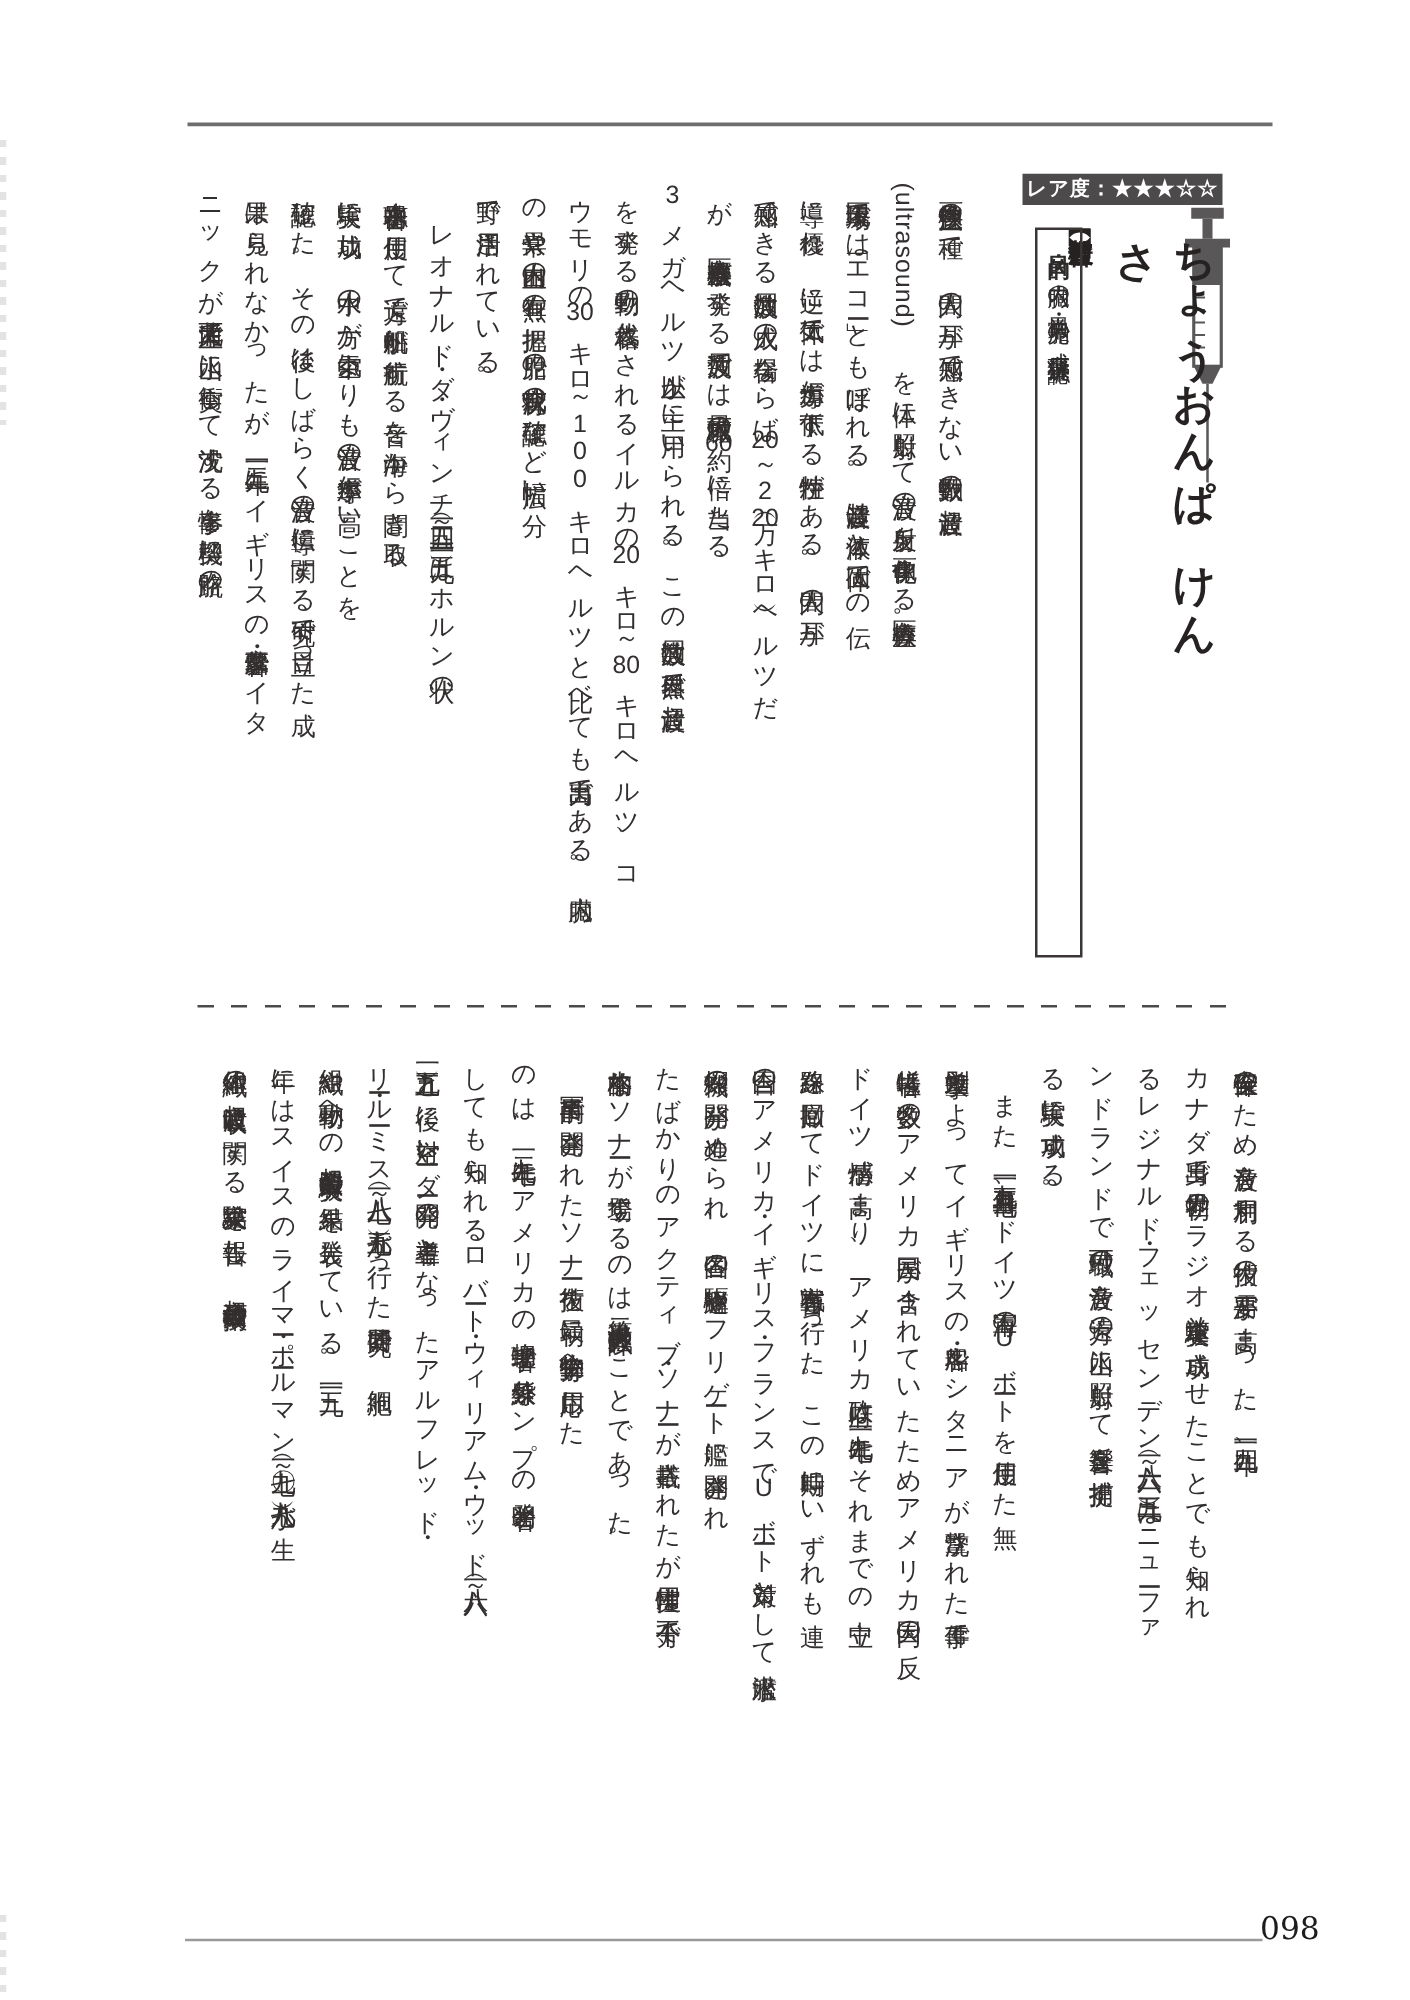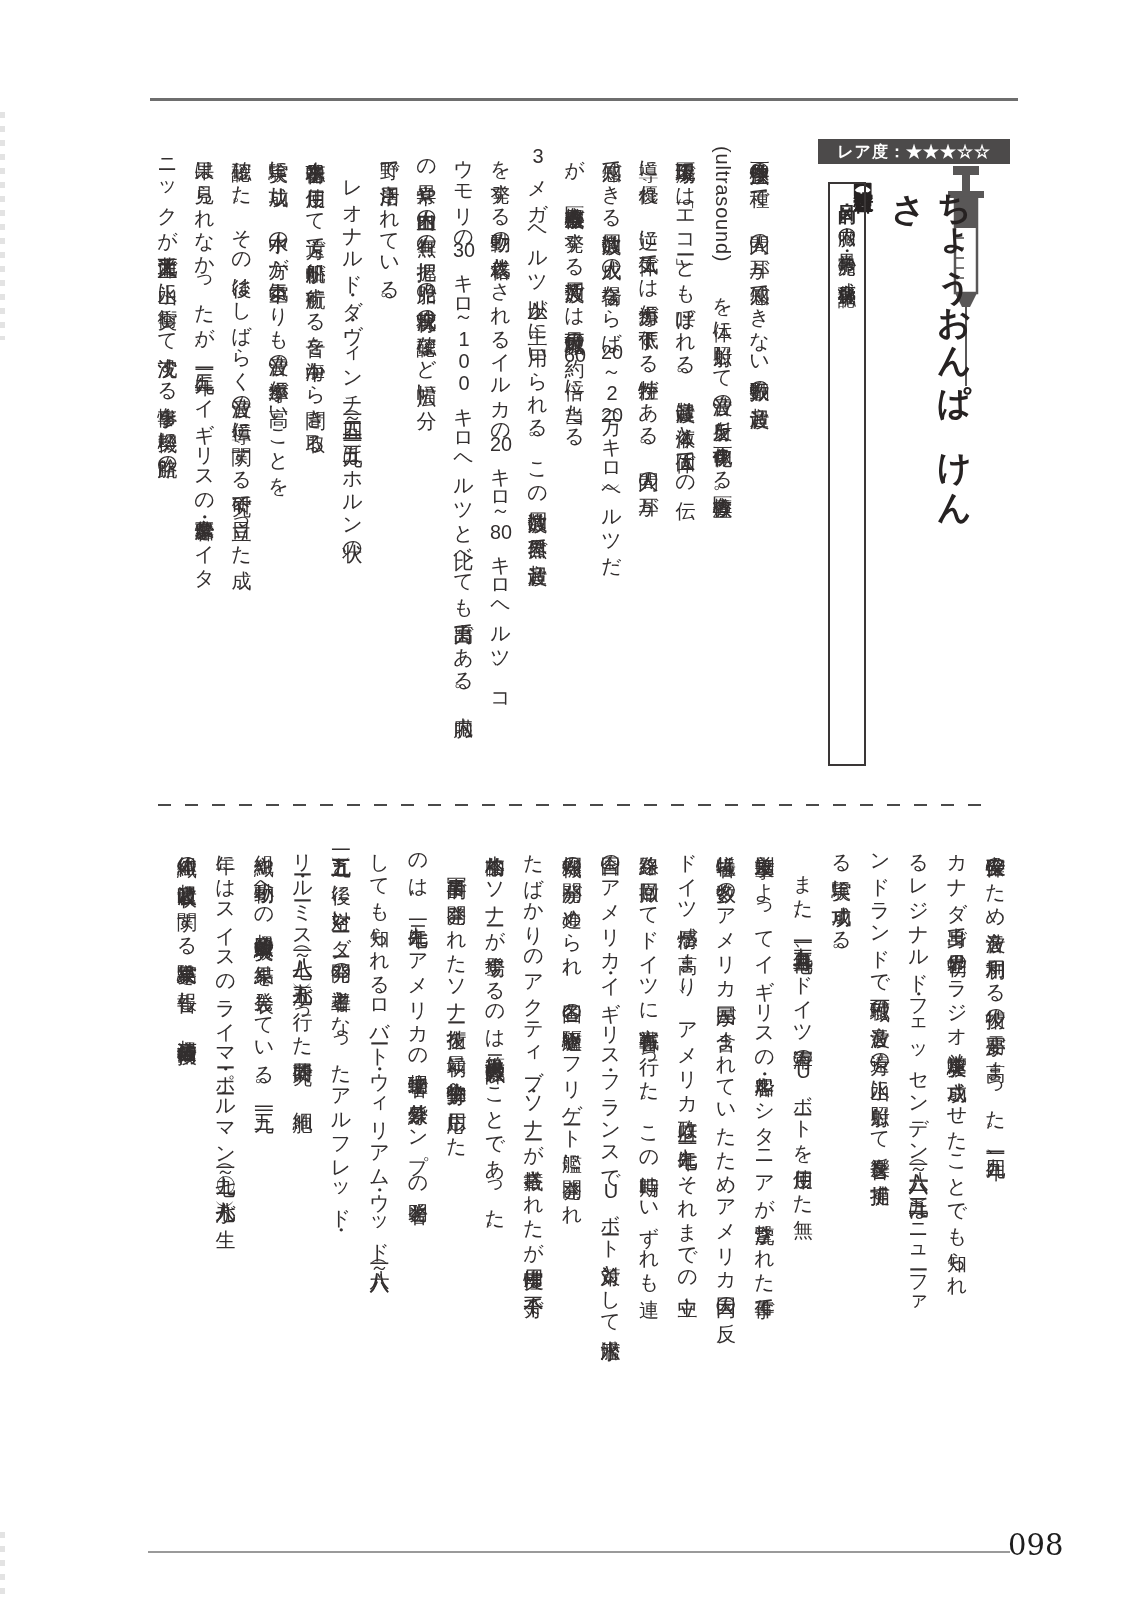--- a/index.html
+++ b/index.html
@@ -3,21 +3,21 @@
 <meta charset="utf-8">
 <style>
   html,body{margin:0;padding:0;background:#ffffff;}
   body{font-family:"Liberation Sans",sans-serif;}
   #page{position:relative;width:1128px;height:1600px;background:#ffffff;overflow:hidden;color:#2e2b2b;}
 
   .hline{position:absolute;background:#6e6e6e;}
   .v{writing-mode:vertical-rl;text-orientation:mixed;}
 
   
-  .rarity{position:absolute;left:818px;top:139px;width:192px;height:25px;
+  .rarity{position:absolute;left:818px;top:139px;width:160px;height:25px;
           background:#4c4a4a;color:#ffffff;font-size:16px;font-weight:bold;
           line-height:25px;text-align:center;letter-spacing:1px;}
   .title{position:absolute;left:886px;top:170px;height:350px;
          writing-mode:vertical-rl;font-size:34px;font-weight:600;
          letter-spacing:-1px;color:#262222;}
   .subtitle{position:absolute;left:851px;top:176px;height:170px;
             writing-mode:vertical-rl;font-size:20px;font-weight:bold;color:#262222;}
   .pbox{position:absolute;left:828px;top:182px;width:38px;height:584px;
         border:2px solid #3a3636;box-sizing:border-box;display:flex;justify-content:center;}
   .pbox .ptxt{writing-mode:vertical-rl;font-size:18px;padding-top:7px;
@@ -31,21 +31,21 @@
             font-size:20px;line-height:37px;letter-spacing:0.8px;}
   .vcol.bottom{left:167px;top:840px;width:848px;height:695px;
                font-size:20px;line-height:38.5px;letter-spacing:1.2px;}
   .tcy{text-combine-upright:all;}
   .upr{text-orientation:upright;letter-spacing:0;}
 
   .divider{position:absolute;left:158px;top:804px;width:833px;height:2px;
            background:repeating-linear-gradient(90deg,#4a4a4a 0 13px,transparent 13px 27px);}
 
   .pagenum{position:absolute;left:1008px;top:1528px;width:80px;
-           font-family:"DejaVu Serif",serif;font-size:29px;color:#1d1d1d;}
+           font-family:"DejaVu Serif",serif;font-size:25px;color:#1d1d1d;}
 
   .edge{position:absolute;left:0;width:5px;
         background:repeating-linear-gradient(180deg,#e3e3e3 0 6px,#ffffff 6px 14px);}
   .edge.e1{top:112px;height:228px;}
   .edge.e2{top:1532px;height:62px;}
 
   .syringe{position:absolute;left:944px;top:166px;}
 </style>
 </head>
 <body>

